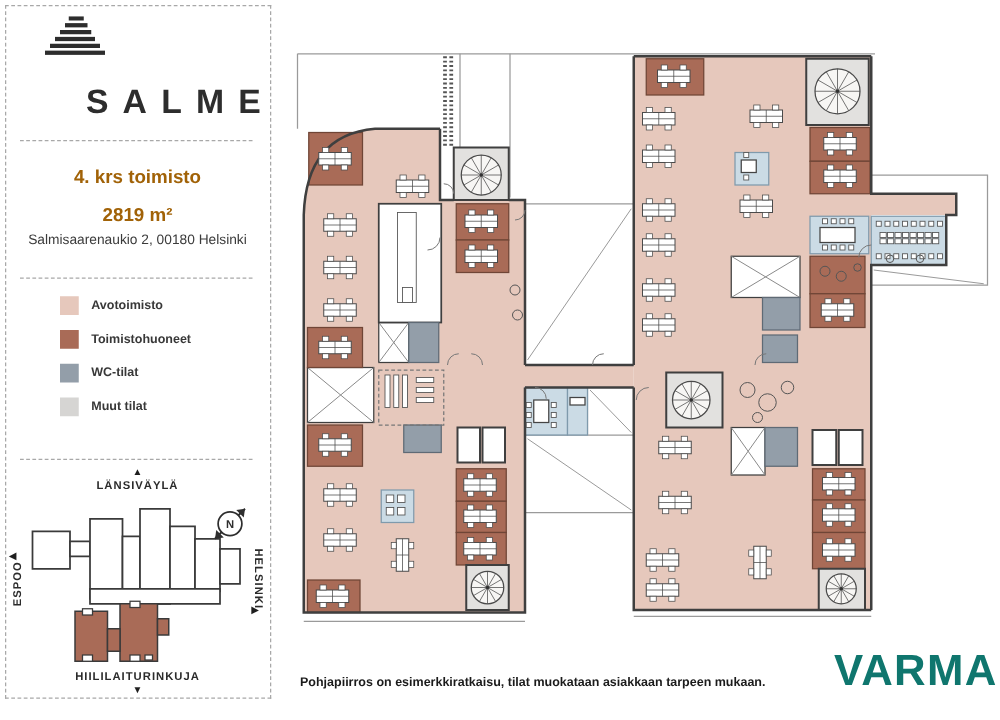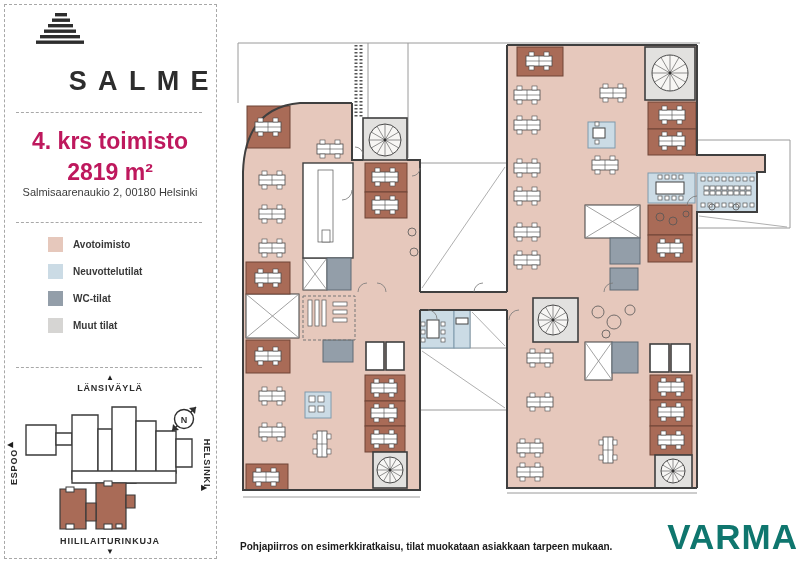--- a/index.html
+++ b/index.html
@@ -5,22 +5,22 @@
   html,body{margin:0;padding:0;}
   body{width:800px;height:576px;position:relative;background:#fff;
        font-family:"Liberation Sans",sans-serif;overflow:hidden;color:#2e2e2e;}
   .abs{position:absolute;}
   
   .frame{left:4px;top:4px;width:211px;height:553px;border:1px dashed #a8a8a8;}
   .divider{left:16px;width:186px;border-top:1px dashed #a8a8a8;height:0;}
   .logo-wrap{left:0;top:13px;width:220px;text-align:center;}
   .brandname{left:0;top:66px;width:220px;text-align:center;font-size:27px;font-weight:bold;
              letter-spacing:0.42em;padding-left:0.42em;color:#2d2d2d;margin-left:23px;}
-  .title{left:0;top:126px;width:220px;text-align:center;font-size:23px;line-height:31px;
-         font-weight:bold;color:#be185d;}
+  .title{left:0;top:126px;width:220px;text-align:center;font-size:15px;line-height:31px;
+         font-weight:bold;color:#a16207;}
   .address{left:0;top:186px;width:220px;text-align:center;font-size:11px;color:#3b3b3b;}
   .legend{left:48px;top:237px;display:flex;flex-direction:column;gap:12px;}
   .lrow{display:flex;align-items:center;gap:10px;height:15px;}
   .lsw{width:15px;height:15px;flex:0 0 15px;}
   .llab{font-size:10px;font-weight:bold;color:#383838;white-space:nowrap;}
   .maplab{font-size:9px;font-weight:bold;letter-spacing:0.09em;color:#2b2b2b;text-align:center;}
   .tri{font-size:8px;color:#1e1e1e;text-align:center;line-height:8px;}
   
   .disclaimer{left:240px;top:541px;font-size:10px;font-weight:600;color:#1b1b1b;}
   .varma{left:648px;top:518px;width:150px;text-align:right;font-size:35px;font-weight:800;
@@ -55,22 +55,22 @@
 <div class="abs address">Salmisaarenaukio 2, 00180 Helsinki</div>
 
 <div class="abs divider" style="top:222px"></div>
 
 <div class="abs legend">
     <div class="lrow">
       <span class="lsw" style="background: rgb(230, 200, 188);"></span>
       <span class="llab">Avotoimisto</span>
     </div>
     <div class="lrow">
-      <span class="lsw" style="background: rgb(203, 219, 229);"></span>
-      <span class="llab">Neuvottelutilat</span>
+      <span class="lsw" style="background: rgb(169, 107, 87);"></span>
+      <span class="llab">Toimistohuoneet</span>
     </div>
     <div class="lrow">
       <span class="lsw" style="background: rgb(147, 158, 169);"></span>
       <span class="llab">WC-tilat</span>
     </div>
     <div class="lrow">
       <span class="lsw" style="background: rgb(214, 213, 211);"></span>
       <span class="llab">Muut tilat</span>
     </div>
   </div>

